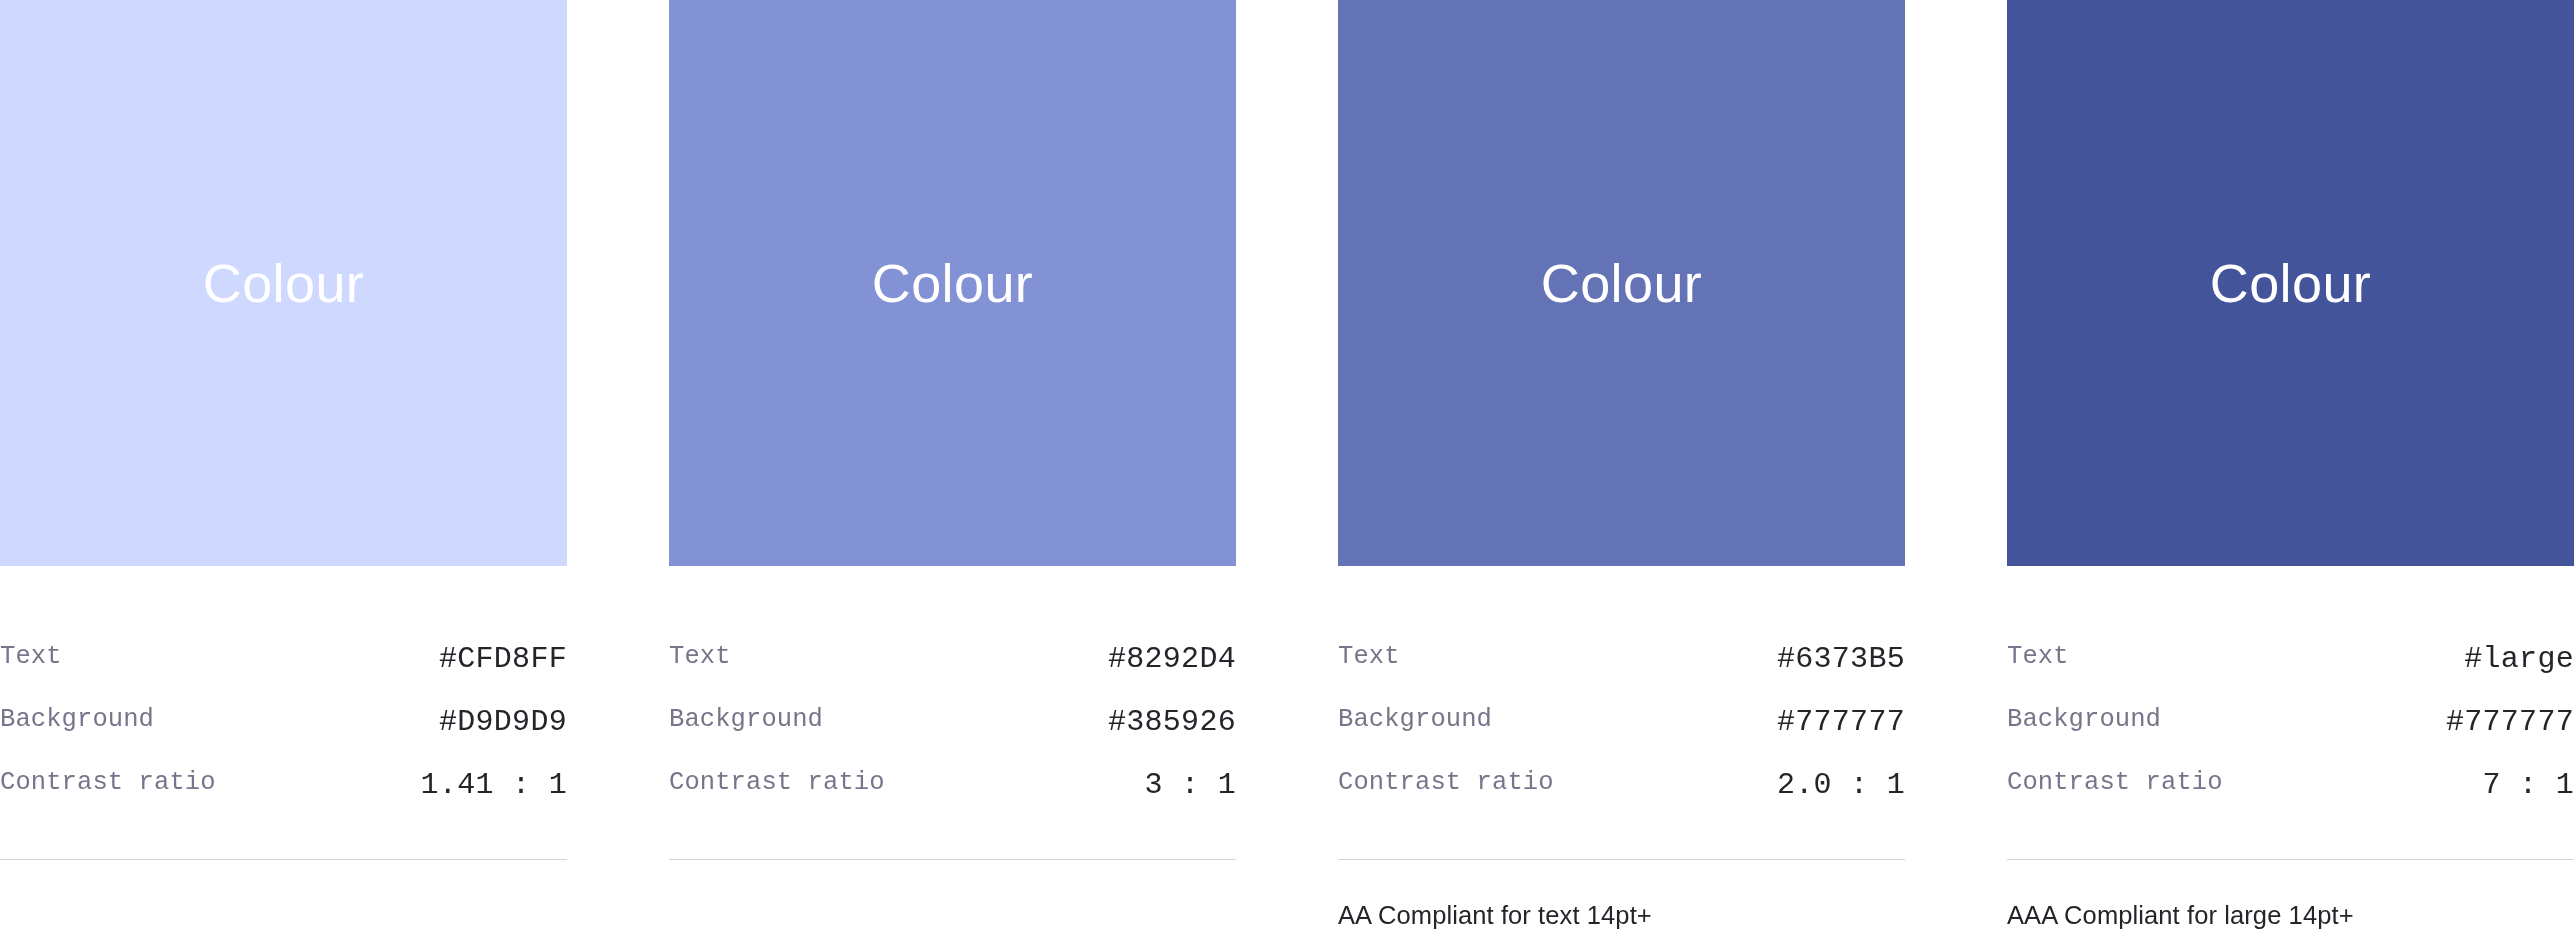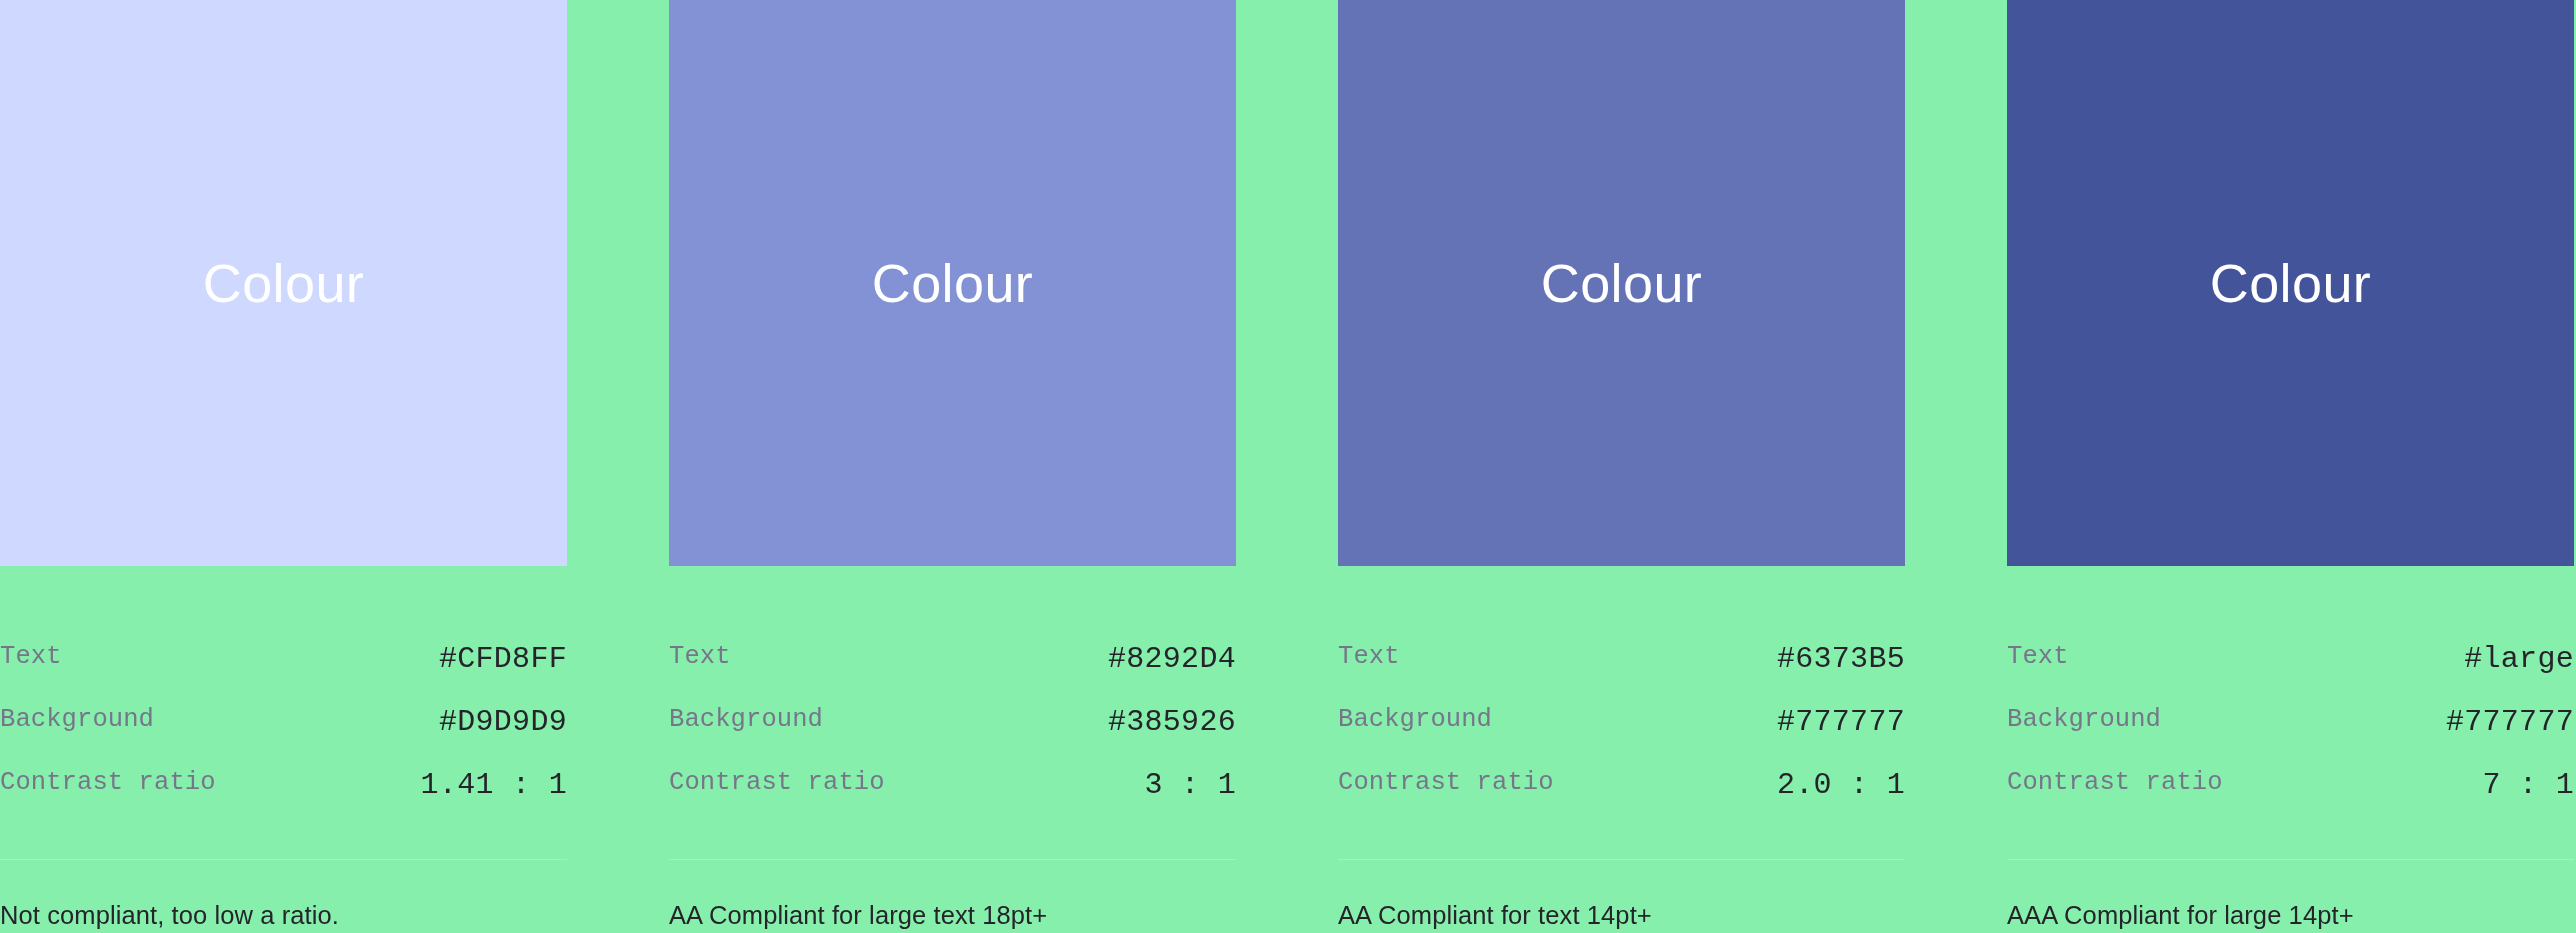--- a/index.html
+++ b/index.html
@@ -12,21 +12,21 @@
     height: 934px;
     overflow: hidden;
     font-family: "Liberation Sans", sans-serif;
     -webkit-font-smoothing: antialiased;
   }
 
   .board {
     position: relative;
     width: 2576px;
     height: 934px;
-    background: #86efac;
+    background: #ffffff;
   }
 
   
   .column {
     position: absolute;
     top: 0;
     height: 934px;
   }
 
   
@@ -126,21 +126,20 @@
       </div>
       <div class="spec-row">
         <span class="spec-label">Background</span>
         <span class="spec-value">#D9D9D9</span>
       </div>
       <div class="spec-row">
         <span class="spec-label">Contrast ratio</span>
         <span class="spec-value">1.41 : 1</span>
       </div>
       <div class="divider"></div>
-      <div class="verdict">Not compliant, too low a ratio.</div>
     </div>
   </div>
 
   <div class="column col-1">
     <div class="swatch" style="width:567px;background:#8292D4;">
       <span class="swatch-label">Colour</span>
     </div>
     <div class="info">
       <div class="spec-row">
         <span class="spec-label">Text</span>
@@ -148,21 +147,20 @@
       </div>
       <div class="spec-row">
         <span class="spec-label">Background</span>
         <span class="spec-value">#385926</span>
       </div>
       <div class="spec-row">
         <span class="spec-label">Contrast ratio</span>
         <span class="spec-value">3 : 1</span>
       </div>
       <div class="divider"></div>
-      <div class="verdict">AA Compliant for large text 18pt+</div>
     </div>
   </div>
 
   <div class="column col-2">
     <div class="swatch" style="width:567px;background:#6373B5;">
       <span class="swatch-label">Colour</span>
     </div>
     <div class="info">
       <div class="spec-row">
         <span class="spec-label">Text</span>

